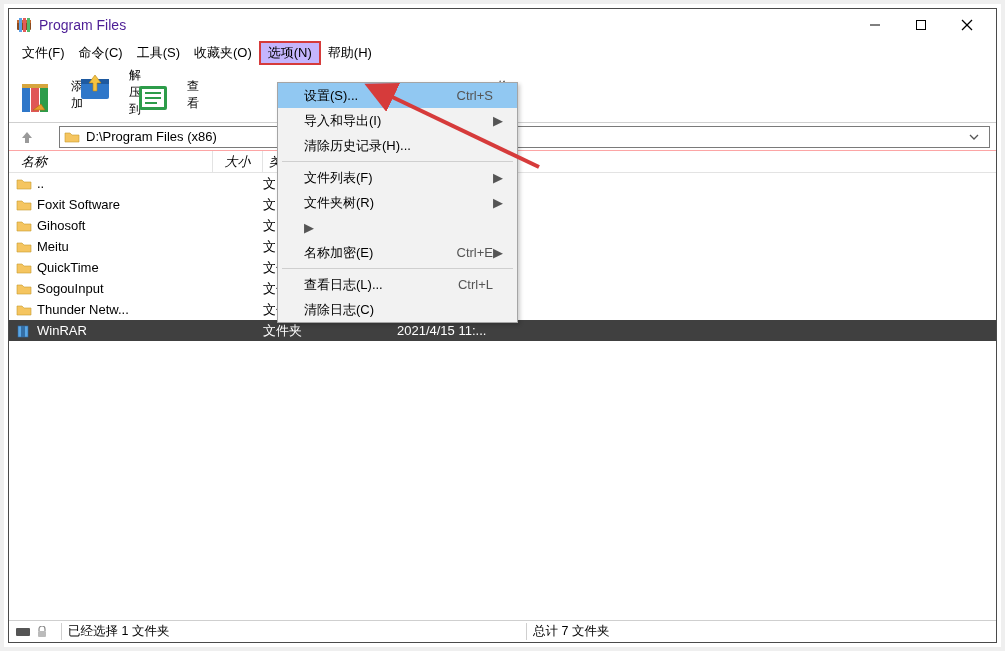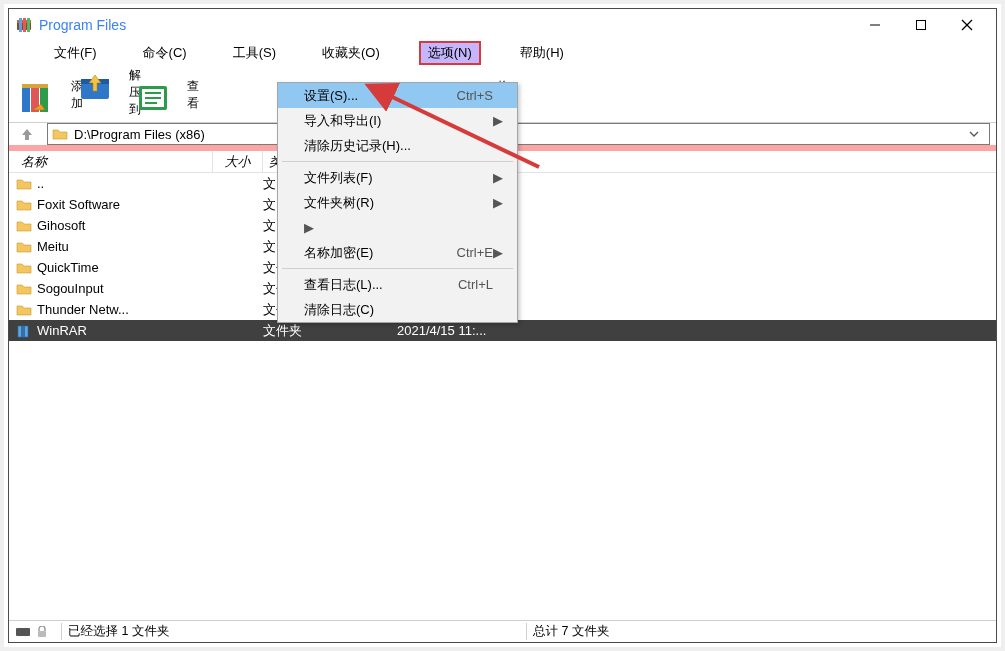--- a/index.html
+++ b/index.html
@@ -1,36 +1,36 @@
 <!DOCTYPE html>
 <html><head>
 <meta charset="utf-8">
 <style>
   * { box-sizing: border-box; font-family: "Microsoft YaHei", "微软雅黑", Arial, sans-serif; }
   body { margin:0; background:#fff; }
   .frame { position:relative; width:1005px; height:651px; border:4px solid #efefef; margin:0 auto; }
   .window { position:absolute; inset:4px; background:#fff; border:1px solid #4a4a4a; display:flex; flex-direction:column; }
   .titlebar { display:flex; align-items:center; height:32px; padding:0 6px; }
   .titlebar .title-icon { width:18px; height:18px; margin-right:6px; display:inline-flex; }
-  .titlebar .title-text { font-size:14px; color:#3b82f6; }
+  .titlebar .title-text { font-size:14px; color:#4c1d95; }
   .winbtns { margin-left:auto; display:flex; gap:0; }
   .winbtn { width:46px; height:28px; display:flex; align-items:center; justify-content:center; font-size:12px; color:#000; }
   .winbtn.close { font-size:14px; }
 
   .menubar { display:flex; align-items:center; height:24px; padding:0 6px; font-size:13px; color:#000; }
-  .menubar .menu-item { padding:1px 7px; cursor:default;margin-left:32px; }
+  .menubar .menu-item { padding:1px 7px; cursor:default; }
   .menubar .menu-item.highlight{ border:2px solid #d63b3b; background:#c4b5fd; }
   
   .toolbar { display:flex; align-items:flex-end; padding:2px 8px 4px; border-bottom:1px solid #cfcfcf; gap:10px; }
   .tool { width:48px; display:flex; align-items:flex-start; gap:14px; }
   .tool .iconbox { width:46px; height:40px; display:flex; align-items:center; justify-content:center; }
   .tool .label { font-size:12px; color:#000; text-align:center; }
   .menu-placeholder { width:242px; }
 
-  .addrbar { display:flex; align-items:center; height:28px; padding:2px 6px; gap:8px; border-bottom:6px solid #fca5a5; }
+  .addrbar { display:flex; align-items:center; height:28px; padding:2px 6px; gap:20px; border-bottom:1px solid #fca5a5; }
   .up-icon { width:24px; height:22px; color:#7a7a7a; display:flex; align-items:center; justify-content:center; font-size:14px; }
   .addr-input { flex:1; display:flex; align-items:center; border:1px solid #7a7a7a; height:22px; padding:0 4px; gap:6px; background:#fff; }
   .addr-input .text { font-size:13px; color:#000; flex:1; }
   .addr-input .dd { width:16px; text-align:center; color:#555; }
 
   .listheader { display:flex; height:22px; border-bottom:1px solid #e3e3e3; font-size:13px; color:#000; padding-left:6px;}
   .listheader .col { padding:2px 6px; border-right:1px solid #e3e3e3;font-style:italic; }
   .col-name { width:198px; }
   .col-size { width:50px; text-align:center;}
   .col-type { width:134px; }

